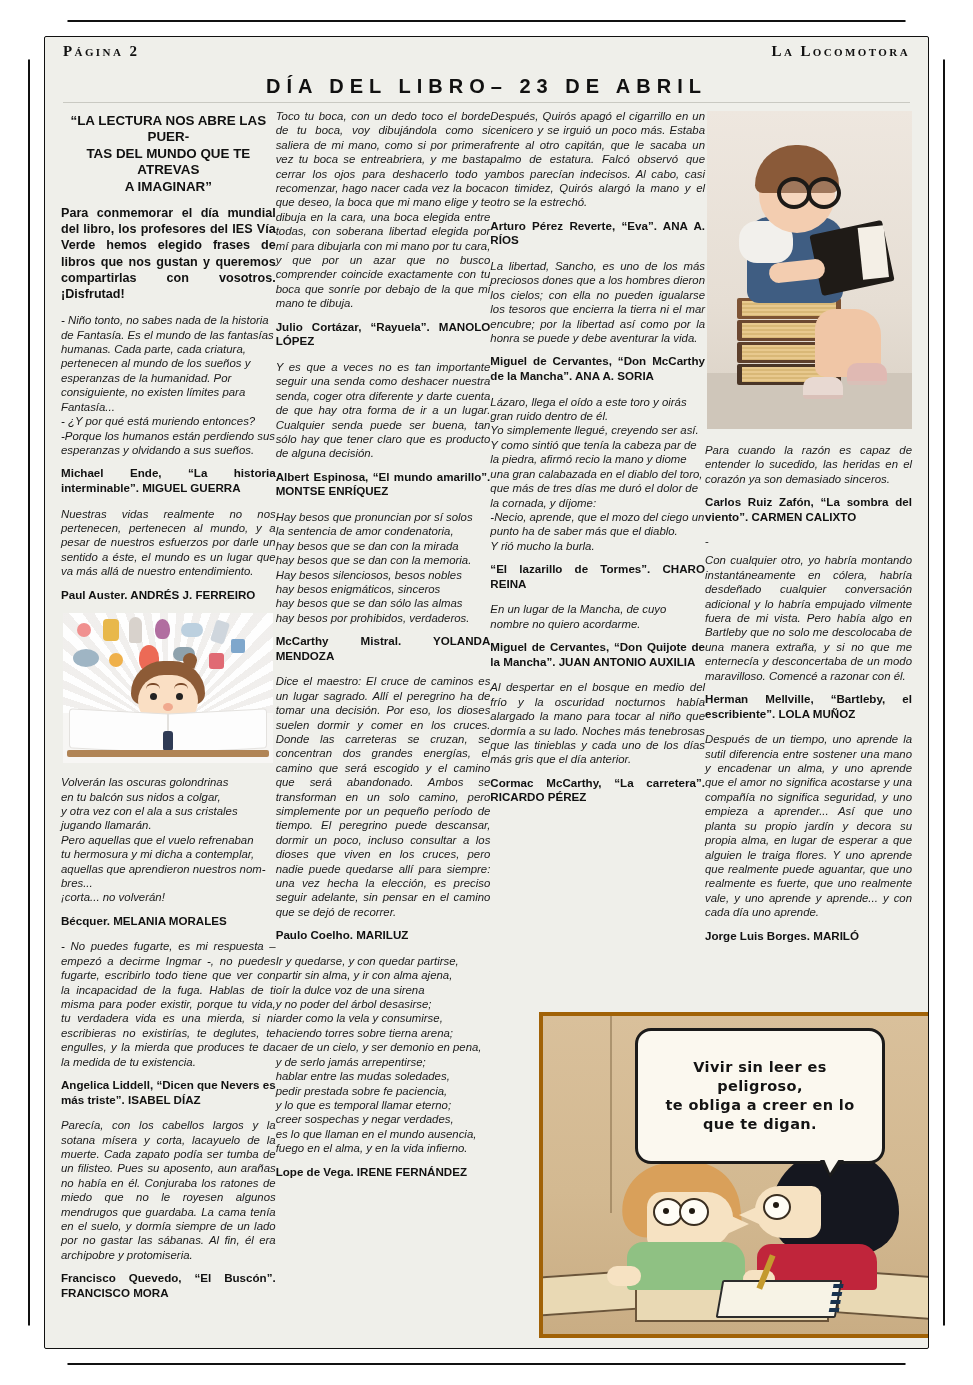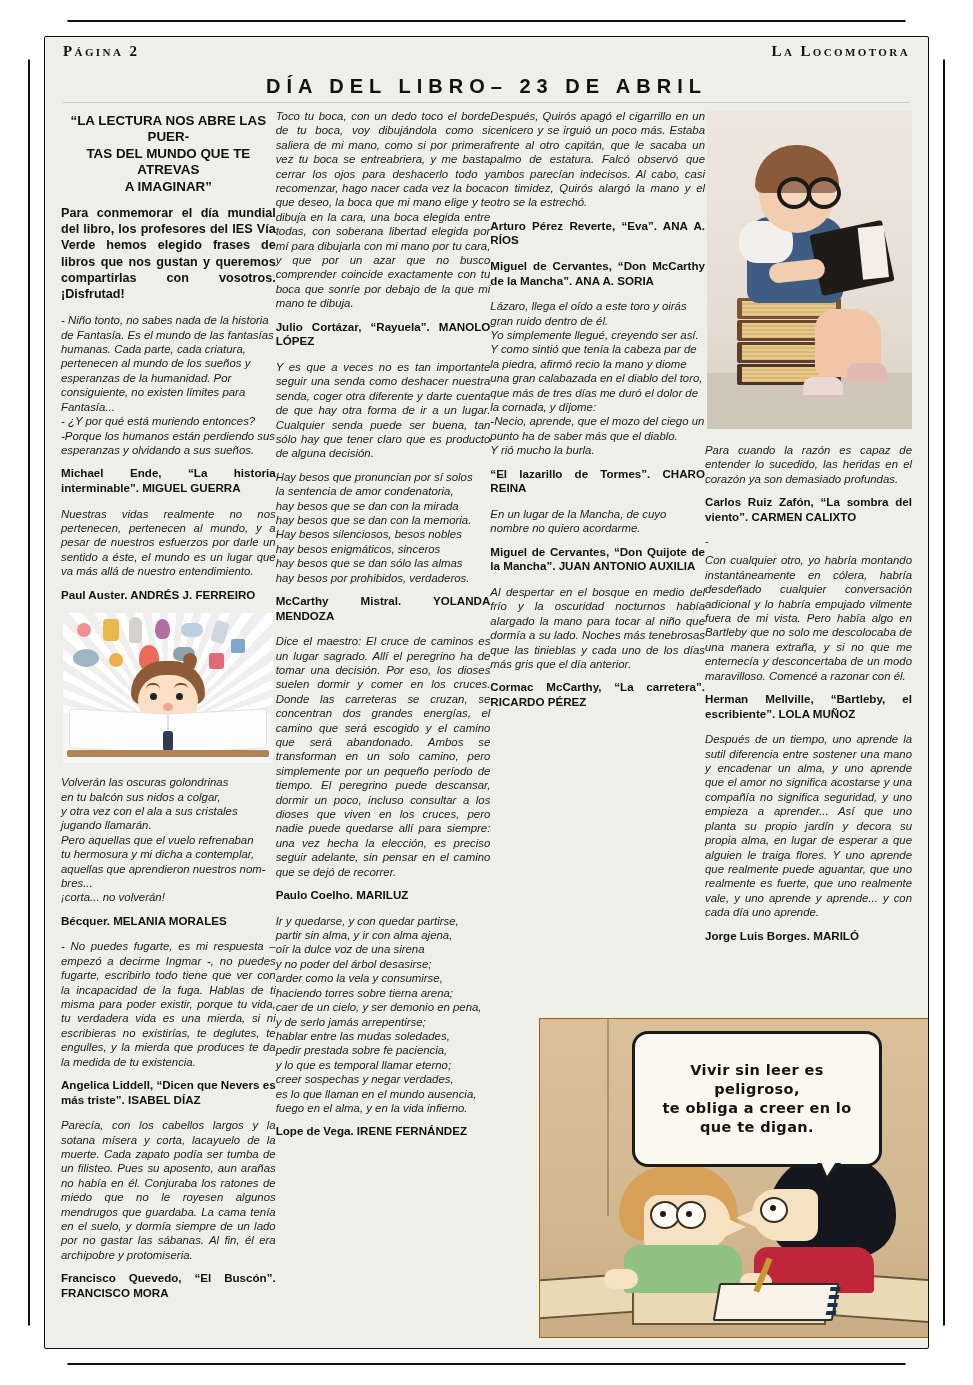--- a/index.html
+++ b/index.html
@@ -178,21 +178,21 @@
   .photo .glass.g1{left:70px;} .photo .glass.g2{left:100px;}
   .photo .openbook{position:absolute;left:108px;bottom:140px;width:74px;height:62px;background:#1f1b17;border-radius:3px;transform:rotate(-12deg);}
   .photo .openbook .pg{position:absolute;right:2px;top:4px;width:26px;height:52px;background:#f4efe6;transform:rotate(6deg);}
   .photo .arm{position:absolute;left:62px;bottom:148px;width:56px;height:20px;background:#f3cdb0;border-radius:12px;transform:rotate(-6deg);}
 
   
   .comic{
     width:420px;height:318px;
     margin:10px 0 0 0;
     position:relative;overflow:hidden;
-    border:1px solid #a16207;
+    border:4px solid #a16207;
     background:#0f766e;
   }
   .comic .cwall{position:absolute;inset:0;background:linear-gradient(180deg,#d9c09b 0%,#d3b991 55%,#c9ad84 100%);}
   .comic .cwall:after{content:"";position:absolute;left:16%;top:0;width:2px;height:62%;background:rgba(120,95,60,.45);}
   .bubble{
     position:absolute;left:92px;top:12px;width:250px;
     background:#fbf8ef;border:3px solid #1b1b1b;border-radius:16px;
     padding:8px 10px;box-sizing:border-box;
     text-align:center;
     font-family:"DejaVu Sans", sans-serif;
@@ -311,20 +311,21 @@
         <p class="q just">- No puedes fugarte, es mi respuesta – empezó a decirme Ingmar -, no puedes fugarte, escribirlo todo tiene que ver con la incapacidad de la fuga. Hablas de ti misma para poder existir, porque tu vida, tu verdadera vida es una mierda, si ni escribieras no existirías, te deglutes, te engulles, y la mierda que produces te da la medida de tu existencia.</p>
         <p class="attr">Angelica Liddell, “Dicen que Nevers es más triste”. ISABEL DÍAZ</p>
         <p class="q just">Parecía, con los cabellos largos y la sotana mísera y corta, lacayuelo de la muerte. Cada zapato podía ser tumba de un filisteo. Pues su aposento, aun arañas no había en él. Conjuraba los ratones de miedo que no le royesen algunos mendrugos que guardaba. La cama tenía en el suelo, y dormía siempre de un lado por no gastar las sábanas. Al fin, él era archipobre y protomiseria.</p>
         <p class="attr">Francisco Quevedo, “El Buscón”. FRANCISCO MORA</p>
       </div>
 
       <div class="col c2">
         <p class="q just">Toco tu boca, con un dedo toco el borde de tu boca, voy dibujándola como si saliera de mi mano, como si por primera vez tu boca se entreabriera, y me basta cerrar los ojos para deshacerlo todo y recomenzar, hago nacer cada vez la boca que deseo, la boca que mi mano elige y te dibuja en la cara, una boca elegida entre todas, con soberana libertad elegida por mí para dibujarla con mi mano por tu cara, y que por un azar que no busco comprender coincide exactamente con tu boca que sonríe por debajo de la que mi mano te dibuja.</p>
         <p class="attr">Julio Cortázar, “Rayuela”. MANOLO LÓPEZ</p>
         <p class="q just">Y es que a veces no es tan importante seguir una senda como deshacer nuestra senda, coger otra diferente y darte cuenta de que hay otra forma de ir a un lugar. Cualquier senda puede ser buena, tan sólo hay que tener claro que es producto de alguna decisión.</p>
+        <p class="attr">Albert Espinosa, “El mundo amarillo”. MONTSE ENRÍQUEZ</p>
         <p class="q">Hay besos que pronuncian por sí solos
 la sentencia de amor condenatoria,
 hay besos que se dan con la mirada
 hay besos que se dan con la memoria.
 Hay besos silenciosos, besos nobles
 hay besos enigmáticos, sinceros
 hay besos que se dan sólo las almas
 hay besos por prohibidos, verdaderos.</p>
         <p class="attr">McCarthy Mistral. YOLANDA MENDOZA</p>
         <p class="q just">Dice el maestro: El cruce de caminos es un lugar sagrado. Allí el peregrino ha de tomar una decisión. Por eso, los dioses suelen dormir y comer en los cruces. Donde las carreteras se cruzan, se concentran dos grandes energías, el camino que será escogido y el camino que será abandonado. Ambos se transforman en un solo camino, pero simplemente por un pequeño período de tiempo. El peregrino puede descansar, dormir un poco, incluso consultar a los dioses que viven en los cruces, pero nadie puede quedarse allí para siempre: una vez hecha la elección, es preciso seguir adelante, sin pensar en el camino que se dejó de recorrer.</p>
@@ -342,20 +343,21 @@
 y lo que es temporal llamar eterno;
 creer sospechas y negar verdades,
 es lo que llaman en el mundo ausencia,
 fuego en el alma, y en la vida infierno.</p>
         <p class="attr">Lope de Vega. IRENE FERNÁNDEZ</p>
       </div>
 
       <div class="col c3">
         <p class="q just">Después, Quirós apagó el cigarrillo en un cenicero y se irguió un poco más. Estaba frente al otro capitán, que le sacaba un palmo de estatura. Falcó observó que ambos parecían indecisos. Al cabo, casi con timidez, Quirós alargó la mano y el otro se la estrechó.</p>
         <p class="attr">Arturo Pérez Reverte, “Eva”. ANA A. RÍOS</p>
+        <p class="q just">La libertad, Sancho, es uno de los más preciosos dones que a los hombres dieron los cielos; con ella no pueden igualarse los tesoros que encierra la tierra ni el mar encubre; por la libertad así como por la honra se puede y debe aventurar la vida.</p>
         <p class="attr">Miguel de Cervantes, “Don McCarthy de la Mancha”. ANA A. SORIA</p>
         <p class="q">Lázaro, llega el oído a este toro y oirás gran ruido dentro de él.
 Yo simplemente llegué, creyendo ser así. Y como sintió que tenía la cabeza par de la piedra, afirmó recio la mano y diome una gran calabazada en el diablo del toro, que más de tres días me duró el dolor de la cornada, y díjome:
 -Necio, aprende, que el mozo del ciego un punto ha de saber más que el diablo.
 Y rió mucho la burla.</p>
         <p class="attr">“El lazarillo de Tormes”. CHARO REINA</p>
         <p class="q">En un lugar de la Mancha, de cuyo nombre no quiero acordarme.</p>
         <p class="attr">Miguel de Cervantes, “Don Quijote de la Mancha”. JUAN ANTONIO AUXILIA</p>
         <p class="q just">Al despertar en el bosque en medio del frío y la oscuridad nocturnos había alargado la mano para tocar al niño que dormía a su lado. Noches más tenebrosas que las tinieblas y cada uno de los días más gris que el día anterior.</p>
         <p class="attr">Cormac McCarthy, “La carretera”. RICARDO PÉREZ</p>
@@ -387,21 +389,21 @@
           <div class="openbook">
               <div class="pg"></div>
             </div>
           <div class="arm"></div>
           <div class="head"></div>
           <div class="hair"></div>
           <div class="glass g1"></div>
           <div class="glass g2"></div>
         </div>
 
-        <p class="q just">Para cuando la razón es capaz de entender lo sucedido, las heridas en el corazón ya son demasiado profundas.</p>
+        <p class="q just">Para cuando la razón es capaz de entender lo sucedido, las heridas en el corazón ya son demasiado sinceros.</p>
         <p class="attr">Carlos Ruiz Zafón, “La sombra del viento”. CARMEN CALIXTO</p>
         <p class="dash">-</p>
         <p class="q just">Con cualquier otro, yo habría montando instantáneamente en cólera, habría desdeñado cualquier conversación adicional y lo habría empujado vilmente fuera de mi vista. Pero había algo en Bartleby que no solo me descolocaba de una manera extraña, y si no que me enternecía y desconcertaba de un modo maravilloso. Comencé a razonar con él.</p>
         <p class="attr">Herman Mellville, “Bartleby, el escribiente”. LOLA MUÑOZ</p>
         <p class="q just">Después de un tiempo, uno aprende la sutil diferencia entre sostener una mano y encadenar un alma, y uno aprende que el amor no significa acostarse y una compañía no significa seguridad, y uno empieza a aprender... Así que uno planta su propio jardín y decora su propia alma, en lugar de esperar a que alguien le traiga flores. Y uno aprende que realmente puede aguantar, que uno realmente es fuerte, que uno realmente vale, y uno aprende y aprende... y con cada día uno aprende.</p>
         <p class="attr">Jorge Luis Borges. MARILÓ</p>
       </div>
 
     </div>
 

